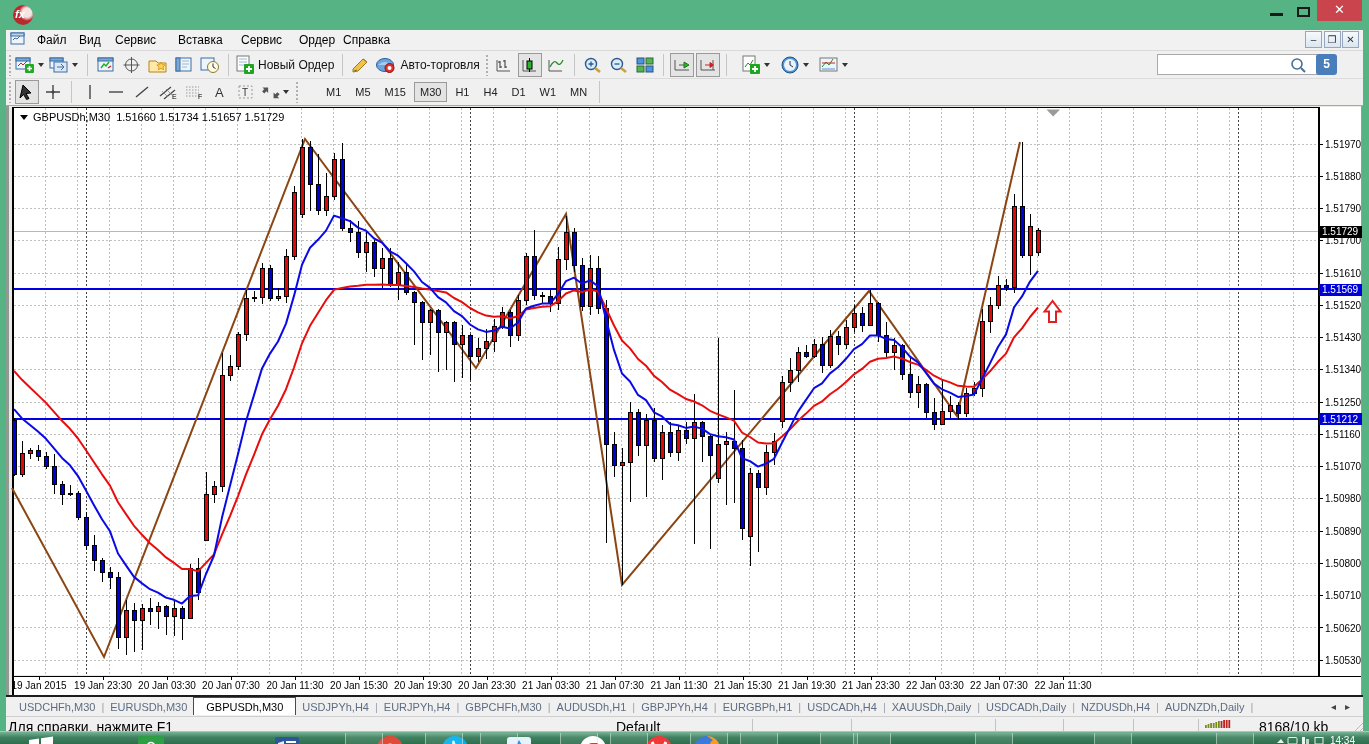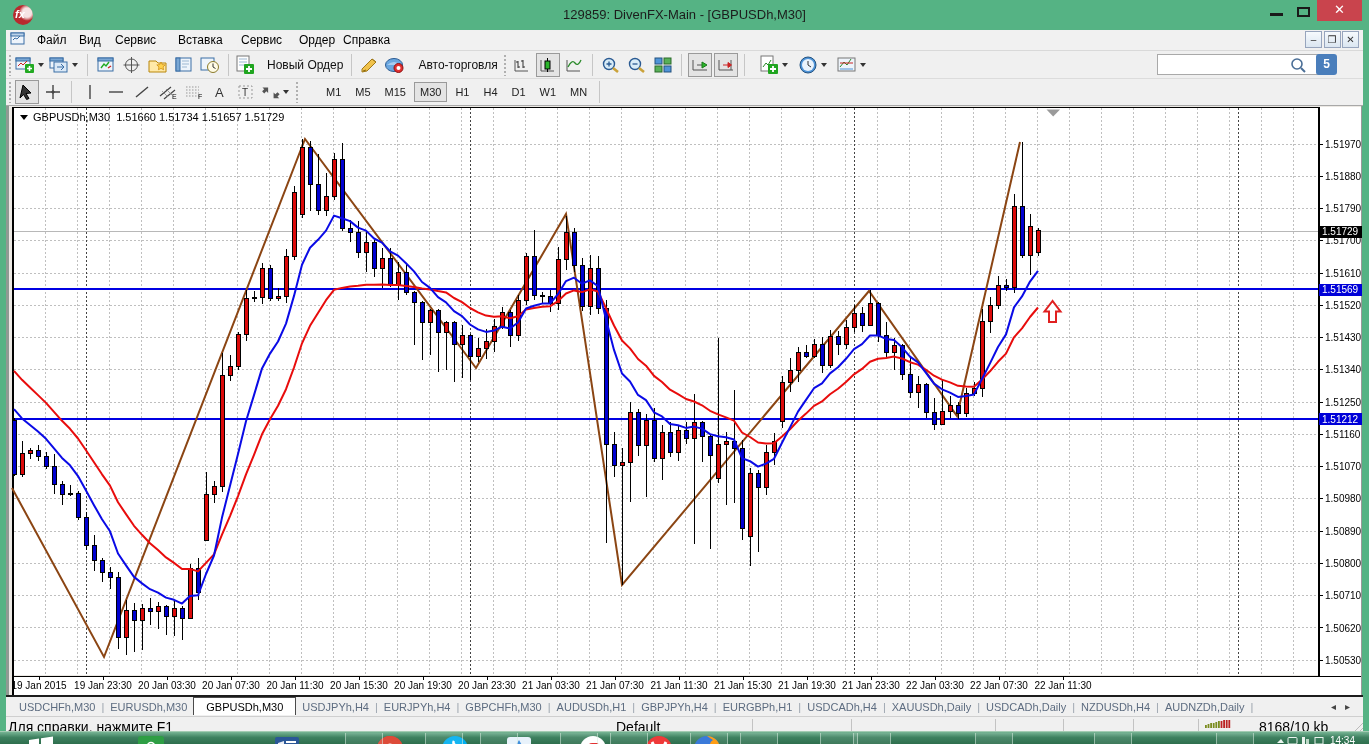--- a/index.html
+++ b/index.html
@@ -14,21 +14,21 @@
 .wmax {position:absolute;left:1297px;top:7px;width:13px;height:10px;border:2px solid #1a1a1a}
 .wclose {position:absolute;left:1317px;top:0;width:45px;height:21px;background:#c9444d;color:#fff;text-align:center;font-size:13px;line-height:20px}
 .menubar {position:absolute;left:6px;top:30px;width:1357px;height:21px;background:#f1f1f1;border-bottom:1px solid #d9d9d9}
 .mitem {position:absolute;top:3px;font-size:12px;color:#000}
 .wbtn {position:absolute;top:1px;width:17px;height:17px;border:1px solid #97a5bd;background:linear-gradient(#f6fafd,#dbe6f1);color:#333;font-size:10px;text-align:center;line-height:15px}
 .tb {position:absolute;left:6px;width:1357px;background:#f0f0f0;display:flex;align-items:center}
 .tb1 {top:51px;height:28px;border-bottom:1px solid #dcdcdc}
 .tb2 {top:79px;height:27px;border-bottom:1px solid #a8a8a8}
 .tbtn {display:inline-flex;align-items:center;justify-content:center;height:24px;min-width:24px;margin:0 1px;position:relative}
 .tbtn.pressed {background:#e4e4e4;border:1px solid #9a9a9a}
-.tlab {font-size:12px;color:#111;margin:0 2px 0 12px}
+.tlab {font-size:12px;color:#111;margin:0 2px 0 3px}
 .dd {width:0;height:0;border-left:3.5px solid transparent;border-right:3.5px solid transparent;border-top:4px solid #333;margin:0 3px}
 .tsep {width:1px;height:22px;background:#c6c6c6;margin:0 5px}
 .tgrip {width:4px;height:22px;margin:0 2px;background-image:radial-gradient(circle,#b0b0b0 35%,transparent 40%);background-size:4px 4px}
 .tfbtn {font-size:11px;color:#222;padding:4px 6px;margin:0 1px}
 .tfbtn.pressed {background:#e4e4e4;border:1px solid #9a9a9a;padding:3px 5px}
 .search {position:absolute;left:1151px;top:3px;width:180px;height:21px}
 .sbox {position:absolute;left:0;top:0;width:174px;height:21px;background:#fff;border:1px solid #a9a9a9}
 .search svg {position:absolute;right:30px;top:2px}
 .mql5 {position:absolute;right:0;top:0;width:21px;height:21px;background:#4a7ebb;border-radius:3px;color:#fff;font-size:12px;font-weight:bold;text-align:center;line-height:21px}
 .chart {position:absolute;left:0;top:106px}
@@ -48,21 +48,20 @@
 .tbdr {position:absolute;top:1px;width:38px;height:12px;border-left:1px solid rgba(215,235,222,.55);border-right:1px solid rgba(215,235,222,.55);background:rgba(255,255,255,.08)}
 .clock {position:absolute;right:14px;top:3px;color:#fff;font-size:10px}
 </style></head>
 <body>
 <div class="frameL"></div>
 <div class="frameR"></div>
 <div class="titlebar">
   <div class="fx">
       <span>fx</span>
     </div>
-  <div class="title">129859: DivenFX-Main - [GBPUSDh,M30]</div>
   <div class="wmin"></div>
     <div class="wmax"></div>
     <div class="wclose">✕</div>
 </div>
 <div class="menubar">
   <span class="abs" style="left:3px;top:1px"><svg width="24" height="18" viewBox="0 0 24 18">
         <rect x="2" y="2" width="13" height="11" fill="#eef4fb" stroke="#3a6ea5"></rect>
         <rect x="2" y="2" width="13" height="3" fill="#bcd3ea" stroke="#3a6ea5"></rect>
         <path d="M4 9 l2-2 2 1 3-3" stroke="#3a6ea5" fill="none"></path>
         <rect x="6" y="6" width="13" height="11" fill="#eef4fb" stroke="#3a6ea5" opacity="0"></rect>

